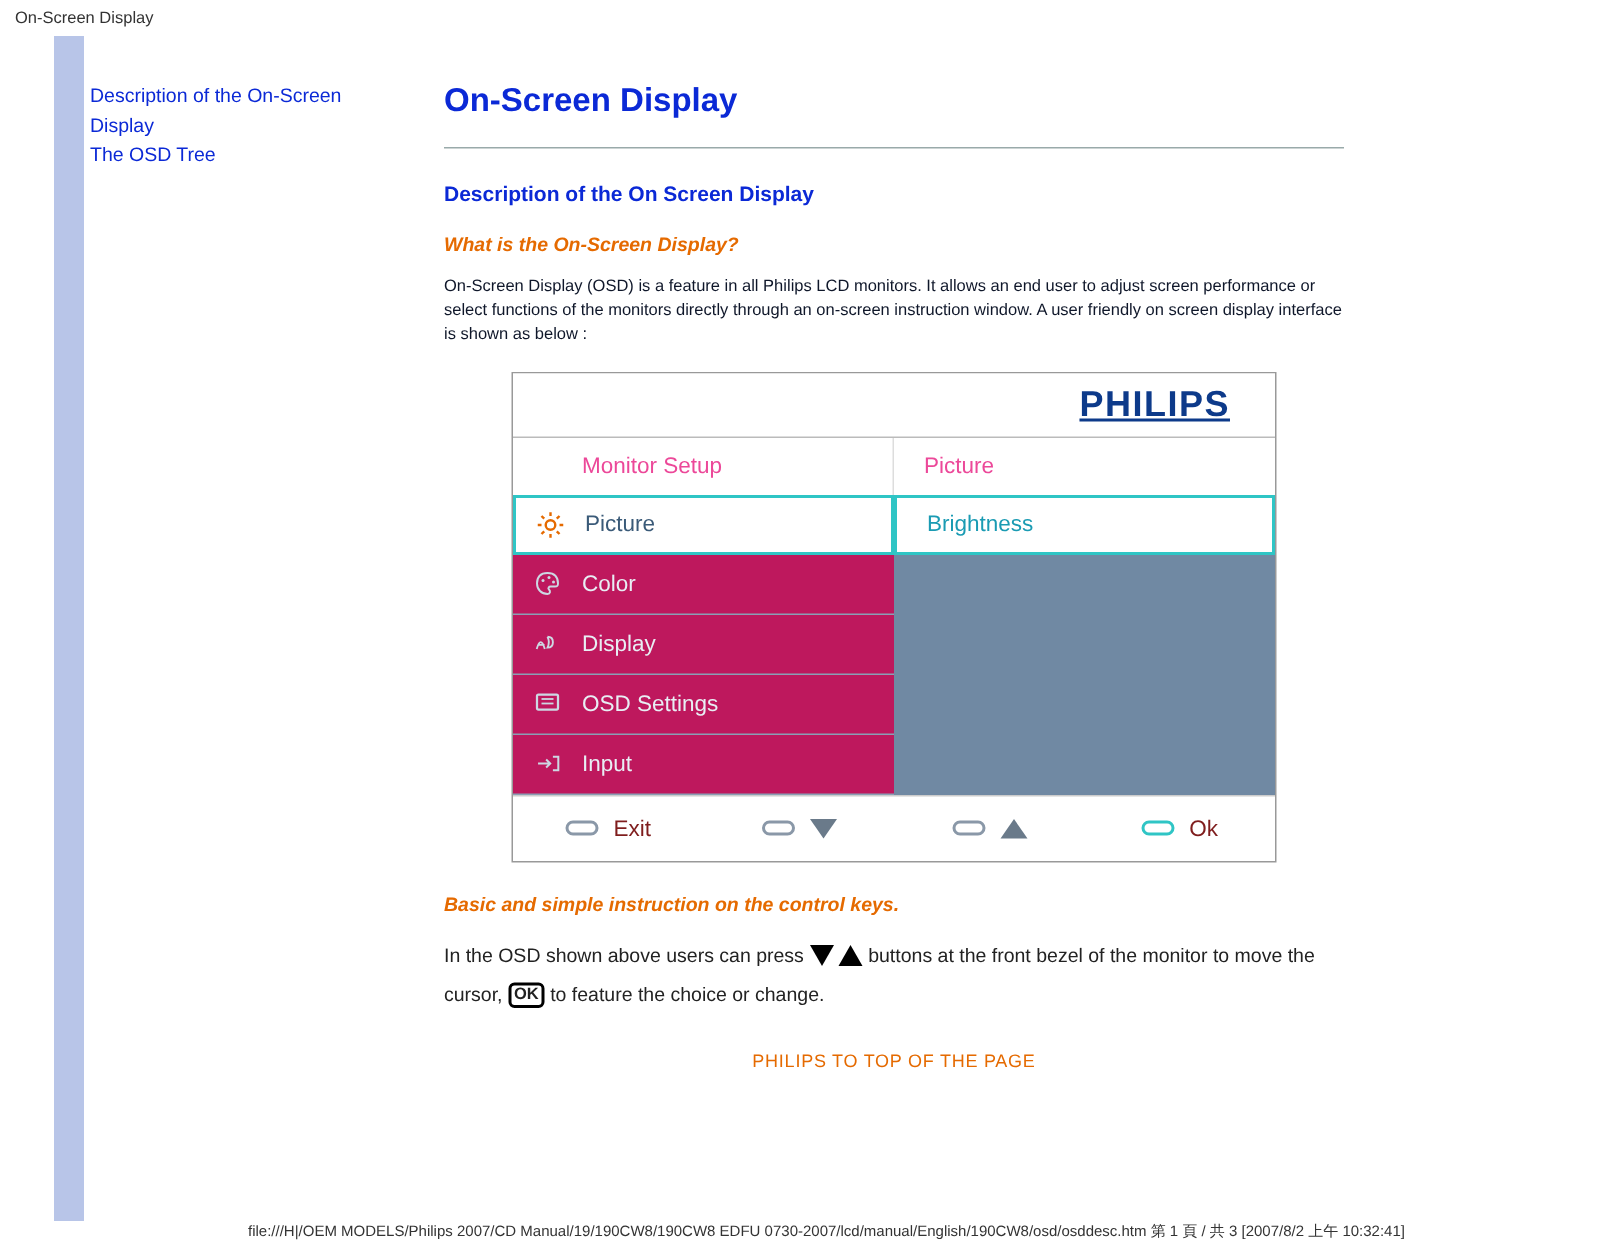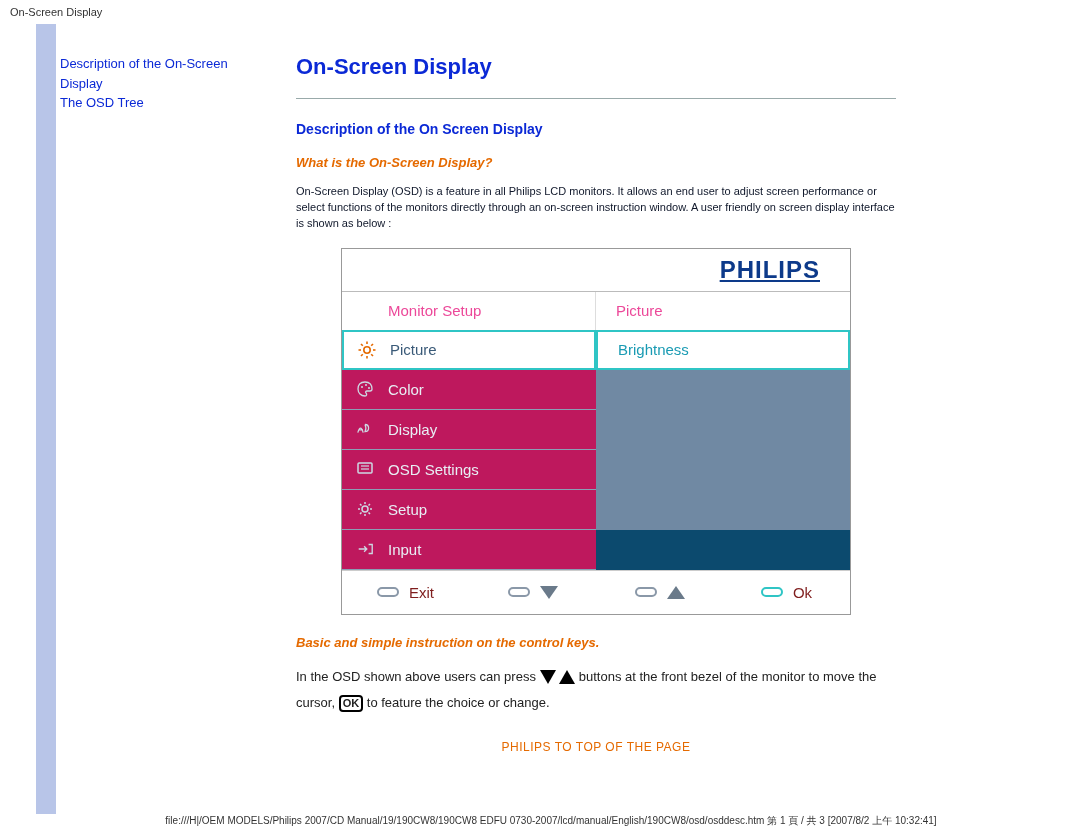--- a/index.html
+++ b/index.html
@@ -119,29 +119,20 @@
                 <svg width="18" height="18" viewBox="0 0 18 18">
                     <rect x="2" y="3" width="14" height="10" rx="1" fill="none" stroke="currentColor" stroke-width="1.5"></rect>
                     <line x1="5" y1="6" x2="13" y2="6" stroke="currentColor" stroke-width="1.2"></line>
                     <line x1="5" y1="9" x2="13" y2="9" stroke="currentColor" stroke-width="1.2"></line>
                   </svg>
               </span>
               <span>OSD Settings</span>
             </div>
             <div class="menu-item">
               <span class="icon">
-                <svg width="18" height="18" viewBox="0 0 18 18">
-                    <circle cx="9" cy="9" r="3" fill="none" stroke="currentColor" stroke-width="1.5"></circle>
-                    <path d="M9 2 v2 M9 14 v2 M2 9 h2 M14 9 h2 M4 4 l1.5 1.5 M12.5 12.5 L14 14 M4 14 l1.5-1.5 M12.5 5.5 L14 4" stroke="currentColor" stroke-width="1.5"></path>
-                  </svg>
-              </span>
-              <span>Setup</span>
-            </div>
-            <div class="menu-item">
-              <span class="icon">
                 <svg width="20" height="18" viewBox="0 0 20 18">
                     <path d="M3 9 h9 M9 6 l3 3 -3 3 M14 4 h4 v10 h-4" fill="none" stroke="currentColor" stroke-width="1.5"></path>
                   </svg>
               </span>
               <span>Input</span>
             </div>
           </div>
           <div class="sub-col">
             <div class="sub-item selected">Brightness</div>
             <div class="sub-item blank"></div>

